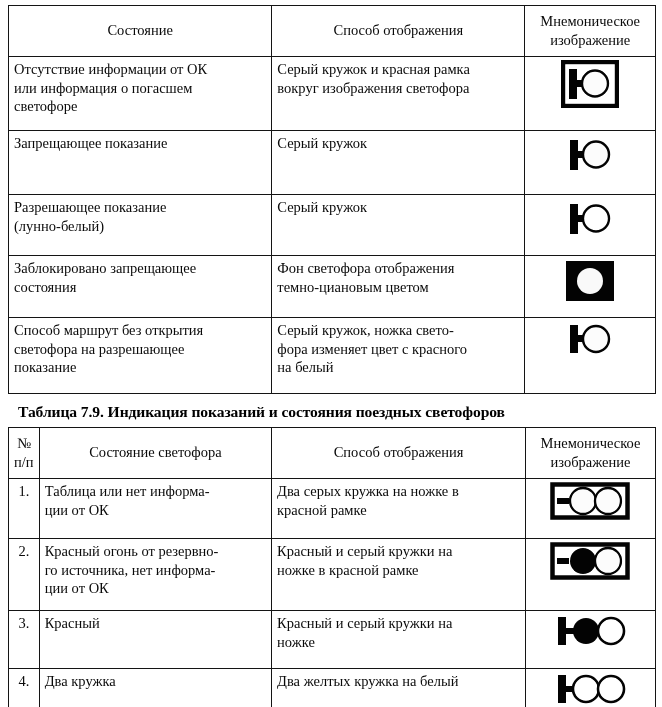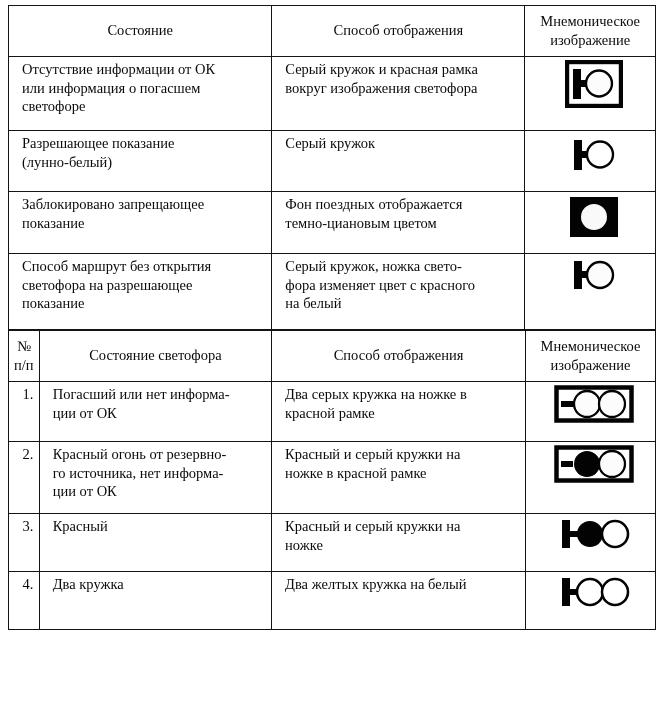--- a/index.html
+++ b/index.html
@@ -29,21 +29,21 @@
     border-collapse: collapse;
     table-layout: fixed;
     width: 648px;
     margin: 0 0 0 8px;
     background: #fca5a5;
   }
   table.doc-table td,
   table.doc-table th {
     border: 1px solid #141414;
     vertical-align: top;
-    padding: 3px 5px 4px 13px;
+    padding: 3px 5px 4px 5px;
     font-weight: normal;
     font-size: 14.5px;
     line-height: 1.30;
     background: #ffffff;
   }
   table.doc-table th {
     text-align: center;
     vertical-align: middle;
     padding: 6px 4px;
   }
@@ -145,20 +145,37 @@
             <svg width="58" height="48" viewBox="0 0 58 48" xmlns="http://www.w3.org/2000/svg">
               <rect x="2" y="2" width="54" height="44" fill="#ffffff" stroke="#101010" stroke-width="4.5"></rect>
               <rect x="8" y="9" width="8" height="30" fill="#101010"></rect>
               <rect x="14" y="20" width="12" height="7" fill="#101010"></rect>
               <circle cx="34" cy="23.5" r="13" fill="#efefef" stroke="#101010" stroke-width="2.4"></circle>
             </svg>
           </span>
         </td>
       </tr>
 
+      <tr class="r1">
+        <td>
+          <span class="cell-text">Запрещающее показание</span>
+        </td>
+        <td>
+          <span class="cell-text">Серый кружок</span>
+        </td>
+        <td class="icon-cell">
+          <span class="mnemo">
+            <svg width="56" height="44" viewBox="0 0 56 44" xmlns="http://www.w3.org/2000/svg">
+              <rect x="8" y="6" width="8" height="30" fill="#101010"></rect>
+              <rect x="14" y="17" width="12" height="7" fill="#101010"></rect>
+              <circle cx="34" cy="20.5" r="13" fill="#efefef" stroke="#101010" stroke-width="2.4"></circle>
+            </svg>
+          </span>
+        </td>
+      </tr>
 
       <tr class="r2">
         <td>
           <span class="cell-text">Разрешающее показание
 (лунно-белый)</span>
         </td>
         <td>
           <span class="cell-text">Серый кружок</span>
         </td>
         <td class="icon-cell">
@@ -168,24 +185,24 @@
               <rect x="14" y="17" width="12" height="7" fill="#101010"></rect>
               <circle cx="34" cy="20.5" r="13" fill="#ffffff" stroke="#101010" stroke-width="2.4"></circle>
             </svg>
           </span>
         </td>
       </tr>
 
       <tr class="r3">
         <td>
           <span class="cell-text">Заблокировано запрещающее
-показание</span>
-        </td>
-        <td>
-          <span class="cell-text">Фон поездных отображается
+состояния</span>
+        </td>
+        <td>
+          <span class="cell-text">Фон светофора отображения
 темно-циановым цветом</span>
         </td>
         <td class="icon-cell">
           <span class="mnemo">
             <svg width="54" height="44" viewBox="0 0 54 44" xmlns="http://www.w3.org/2000/svg">
               <rect x="3" y="2" width="48" height="40" fill="#101010"></rect>
               <circle cx="27" cy="22" r="13" fill="#ececec"></circle>
             </svg>
           </span>
         </td>
@@ -208,20 +225,21 @@
               <rect x="8" y="4" width="8" height="28" fill="#101010"></rect>
               <rect x="14" y="14" width="12" height="7" fill="#101010"></rect>
               <circle cx="34" cy="18" r="13" fill="#efefef" stroke="#101010" stroke-width="2.4"></circle>
             </svg>
           </span>
         </td>
       </tr>
     </tbody>
   </table>
 
+  <div class="table-caption">Таблица 7.9. Индикация показаний и состояния поездных светофоров</div>
 
   <table class="doc-table" id="table-train-signals">
     <colgroup>
       <col style="width:30px">
         <col style="width:227px">
         <col style="width:248px">
         <col style="width:127px">
     </colgroup>
     <thead>
       <tr>
@@ -241,21 +259,21 @@
         </th>
       </tr>
     </thead>
     <tbody>
 
       <tr class="r0">
         <td class="num-cell">
           <span class="cell-text">1.</span>
         </td>
         <td>
-          <span class="cell-text">Погасший или нет информа-
+          <span class="cell-text">Таблица или нет информа-
 ции от ОК</span>
         </td>
         <td>
           <span class="cell-text">Два серых кружка на ножке в
 красной рамке</span>
         </td>
         <td class="icon-cell">
           <span class="mnemo">
             <svg width="80" height="38" viewBox="0 0 80 38" xmlns="http://www.w3.org/2000/svg">
               <rect x="2.5" y="2.5" width="75" height="33" fill="#ffffff" stroke="#101010" stroke-width="4.5"></rect>

